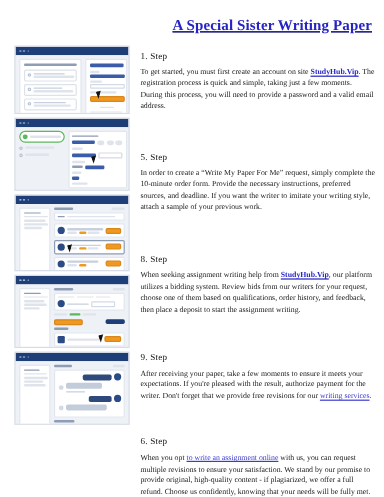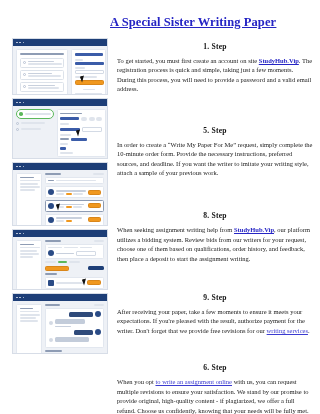--- a/index.html
+++ b/index.html
@@ -8,43 +8,43 @@
     background: #ffffff;
     font-family: "Liberation Serif", serif;
     overflow: hidden;
   }
   .page { position: relative; width: 320px; height: 414px; background:#fff; }
 
   
   .title-wrap {
     position: absolute;
     left: 110px; top: 12px; width: 200px;
-    text-align: left;
+    text-align: right;
     text-decoration: underline;
   }
   .doc-title {
     font-family: "Liberation Serif", serif;
     font-weight: bold;
     font-size: 12.5px;
     color: #2524c4;
     text-decoration: underline;
     letter-spacing: .1px;
     white-space: nowrap;
   }
 
   
   .content-col {
     position: absolute;
     left: 117px; top: 42px;
     width: 196px;
   }
   .step-block { margin-bottom: 6px; }
   .step-head {
-    text-align: center;
-    font-weight: bold;
+    text-align: left;
+    font-weight: normal;
     font-size: 7.6px;
     color: #111;
     margin-bottom: 5px;
     letter-spacing: .2px;
   }
   .step-body {
     font-size: 6.5px;
     line-height: 1.45;
     color: #1a1a1a;
     text-align: left;

